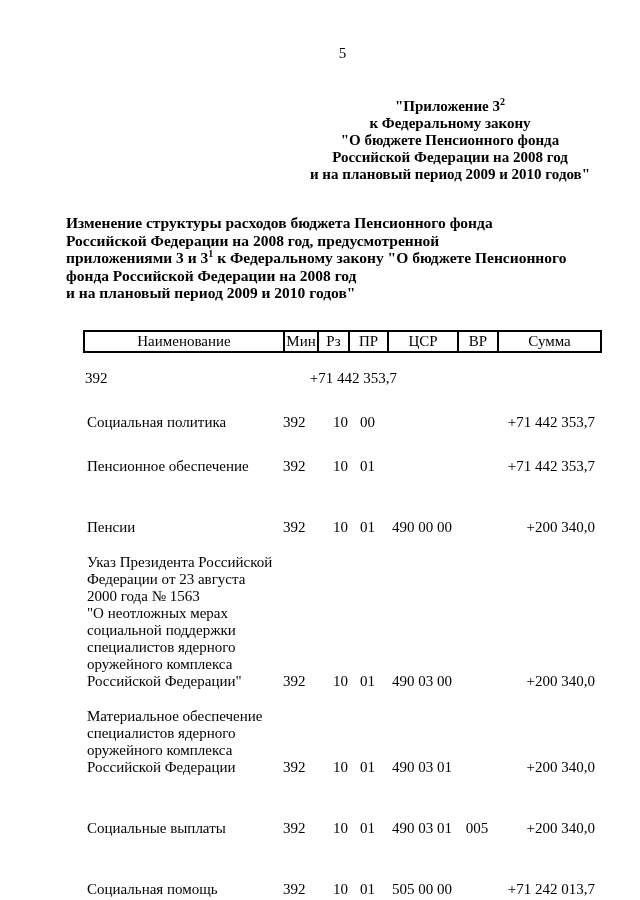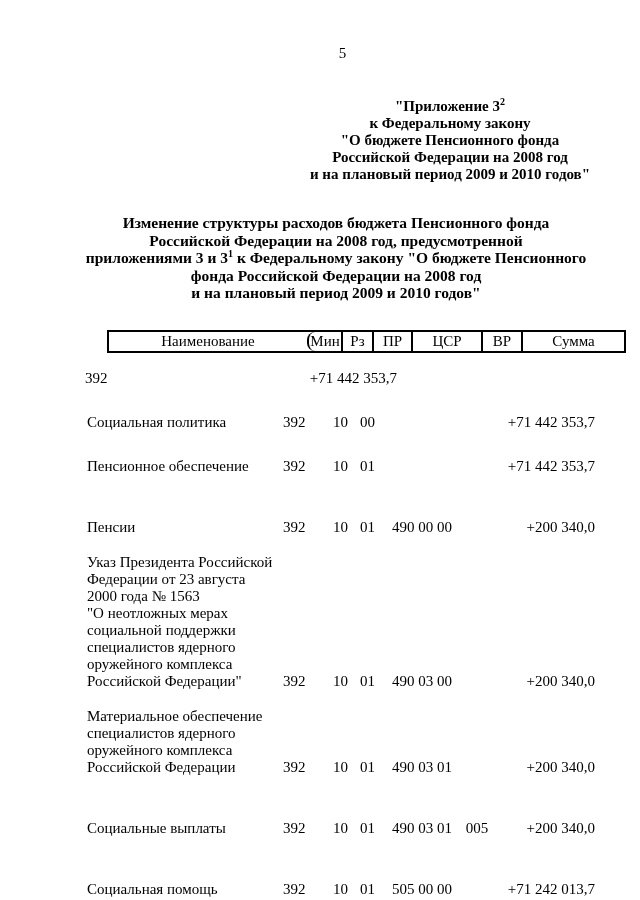--- a/index.html
+++ b/index.html
@@ -24,53 +24,51 @@
     text-align: center;
     font-weight: bold;
     font-size: 15px;
     line-height: 17px;
   }
   .appendix .line { white-space: nowrap; }
   sup.sup { font-size: 10px; line-height: 0; vertical-align: super; }
   .doc-title {
     position: absolute;
     top: 214px; left: 66px; width: 540px;
-    text-align: center;
     font-weight: bold;
     font-size: 15.5px;
     line-height: 17.5px;
   }
   .doc-title .line { white-space: nowrap; }
   .units-note {
     position: absolute;
     top: 304px; left: 85px; width: 518px;
     text-align: right;
     font-size: 15px;
   }
   .thead {
     position: absolute;
     top: 330px; left: 83px; width: 519px; height: 23px;
     box-sizing: border-box;
     border: 2px solid #000;
     display: flex;
     align-items: center;
     font-size: 15px;
-    margin-left: 24px;
   }
   .thead .hcell {
     box-sizing: border-box;
     text-align: center;
     height: 100%;
     display: flex;
     align-items: center;
     justify-content: center;
   }
   .thead .hcell + .hcell { border-left: 2px solid #000; }
   .h-name { width: 198px; }
-  .h-min  { width: 34px; border-radius: 8px; }
+  .h-min  { width: 34px; }
   .h-rz   { width: 31px; }
   .h-pr   { width: 39px; }
   .h-csr  { width: 70px; }
   .h-vr   { width: 40px; }
   .h-sum  { flex: 1; }
   .tbody {
     position: absolute;
     top: 361px; left: 85px; width: 515px;
     font-size: 15px;
     line-height: 17px;

